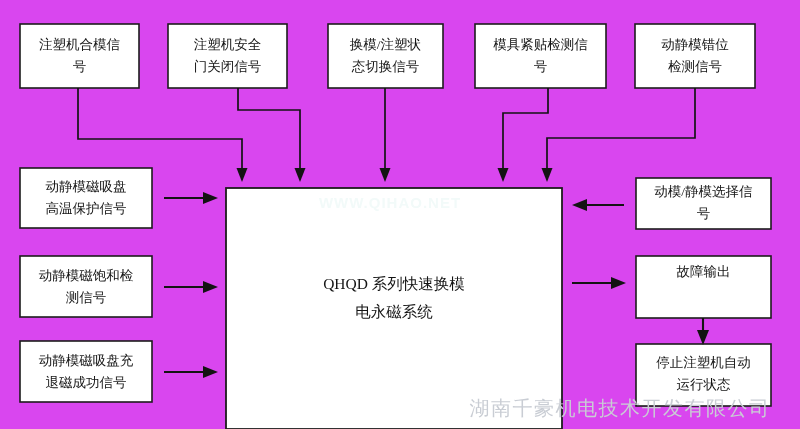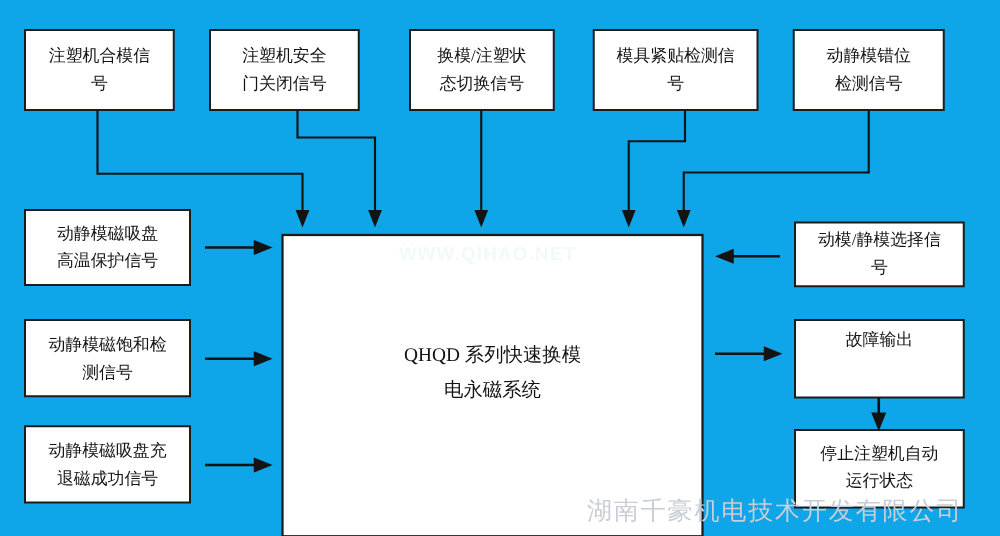--- a/index.html
+++ b/index.html
@@ -10,21 +10,21 @@
   body {
     width: 800px;
     height: 429px;
     overflow: hidden;
     font-family: "Liberation Serif", "DejaVu Serif", serif;
   }
   #diagram-root {
     position: relative;
     width: 800px;
     height: 429px;
-    background: #0ea5e9;
+    background: #d946ef;
   }
   svg.diagram {
     position: absolute;
     top: 0;
     left: 0;
     width: 800px;
     height: 429px;
   }
   .box-rect {
     fill: #ffffff;

